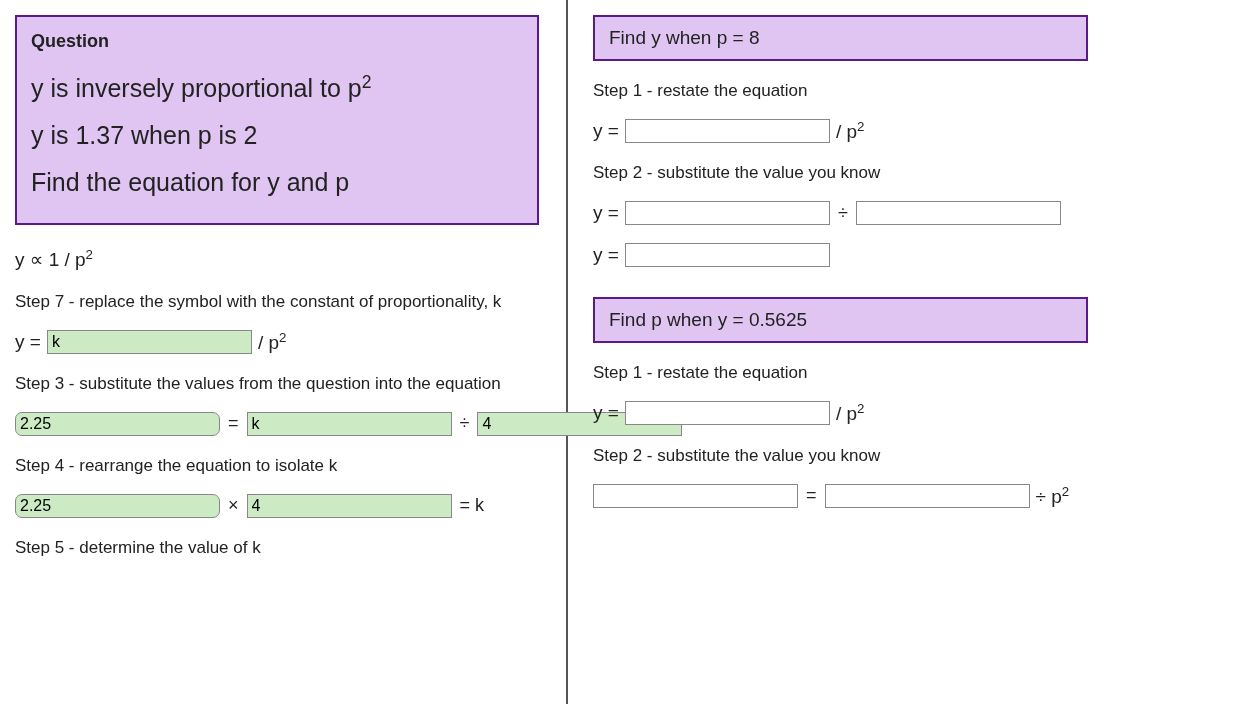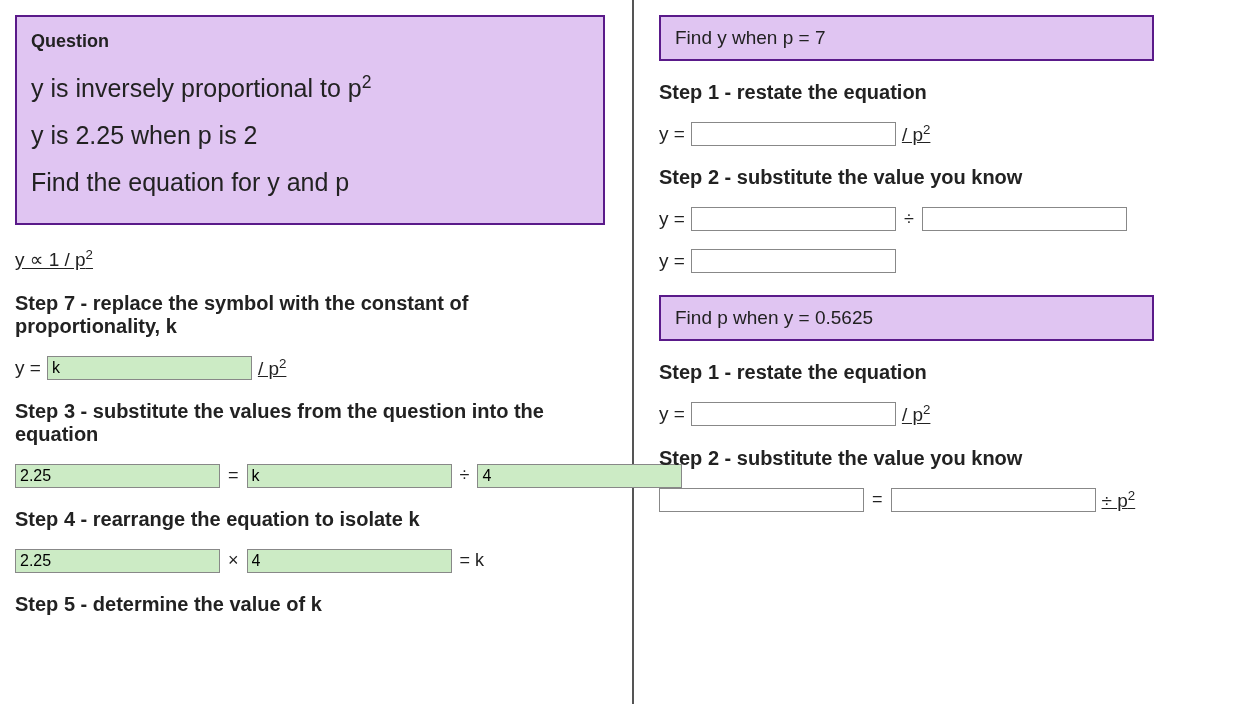--- a/index.html
+++ b/index.html
@@ -12,21 +12,21 @@
       font-size: 18px;
       color: #222;
       background: #fff;
     }
     .page {
       display: flex;
       width: 1250px;
       height: 704px;
     }
     .col-left {
-      width: 634px;
+      width: 568px;
       border-right: 2px solid #555;
       padding: 15px 27px 15px 15px;
     }
     .col-right {
       width: 535px;
       padding: 15px 15px 15px 25px;
     }
     .question-box {
       background: #e0c5f2;
       border: 2px solid #5a1a8a;
@@ -42,71 +42,70 @@
     }
     .q-title {
       font-weight: bold;
       margin-bottom: 20px;
     }
     .q-line {
       margin-bottom: 18px;
       font-size: 25px;
     }
     .step-head {
-      font-weight: bold;
+      font-weight: normal;
       margin: 20px 0 18px 0;
-      font-size: 20px;
+      font-size: 17px;
     }
     .expr {
       font-size: 19px;
       margin-bottom: 18px;
       display: flex;
       align-items: center;
       gap: 6px;
     }
     sup {
       font-size: 0.7em;
       vertical-align: super;
     }
     input.green {
       background: #ccebc5;
       border: 1px solid #888;
       height: 24px;
       padding: 2px 4px;
       font-size: 16px;
     }
     input.green.w1 { width: 205px; }
-    input.green.w2 { width: 205px; }
+    input.green.w2 { width: 205px; border-radius: 7px; }
     input.green.w3 { width: 205px; }
     input.green.w4 { width: 205px; }
     input.w-white { width: 205px; height: 24px; border: 1px solid #888; background: #fff; padding: 2px 4px; font-size: 16px; }
     input[type="number"].green {
       width: 205px;
     }
     .op {
       font-size: 18px;
       padding: 0 2px;
     }
     .frac-text {
       white-space: nowrap;
-      text-decoration: underline;
     }
   </style>
 </head>
 <body>
 
 <div class="page">
 
   <div class="col-left">
     <div class="question-box">
       <div class="q-title">Question</div>
       <div class="q-line">
         <span>y is inversely proportional to p</span><sup>2</sup>
       </div>
-      <div class="q-line">y is 2.25 when p is 2</div>
+      <div class="q-line">y is 1.37 when p is 2</div>
       <div class="q-line" style="margin-bottom:8px">Find the equation for y and p</div>
     </div>
 
     <div class="expr">
       <span class="frac-text"><span>y ∝ 1 / p</span><sup>2</sup></span>
     </div>
 
     <div class="step-head">Step 7 - replace the symbol with the constant of proportionality, k</div>
     <div class="expr">
       <span>y =</span>
@@ -128,21 +127,21 @@
       <input class="green w2" value="2.25" style="">
       <span class="op"> × </span>
       <input type="number" class="green" value="4" style="">
       <span class="op"> = k</span>
     </div>
 
     <div class="step-head" style="margin-bottom:8px">Step 5 - determine the value of k</div>
   </div>
 
   <div class="col-right">
-    <div class="question-box-r">Find y when p = 7</div>
+    <div class="question-box-r">Find y when p = 8</div>
 
     <div class="step-head">Step 1 - restate the equation</div>
     <div class="expr">
       <span>y =</span>
       <input class="w-white" style="">
       <span class="frac-text"><span>/ p</span><sup>2</sup></span>
     </div>
 
     <div class="step-head">Step 2 - substitute the value you know</div>
     <div class="expr">
@@ -150,21 +149,21 @@
       <input class="w-white" style="">
       <span class="op"> ÷ </span>
       <input class="w-white" style="">
     </div>
 
     <div class="expr">
       <span>y =</span>
       <input class="w-white" style="">
     </div>
 
-    <div class="question-box-r" style="margin-top:22px">Find p when y = 0.5625</div>
+    <div class="question-box-r" style="margin-top:30px">Find p when y = 0.5625</div>
 
     <div class="step-head">Step 1 - restate the equation</div>
     <div class="expr">
       <span>y =</span>
       <input class="w-white" style="">
       <span class="frac-text"><span>/ p</span><sup>2</sup></span>
     </div>
 
     <div class="step-head">Step 2 - substitute the value you know</div>
     <div class="expr" style="margin-bottom:0">

